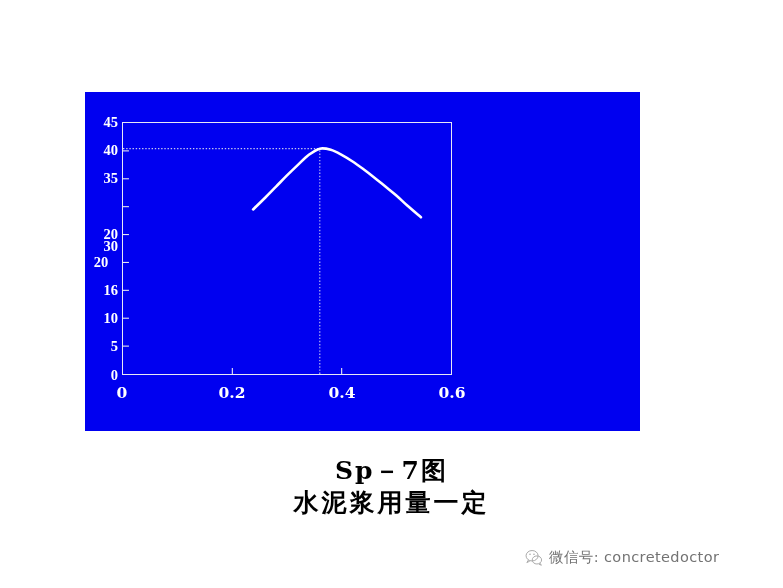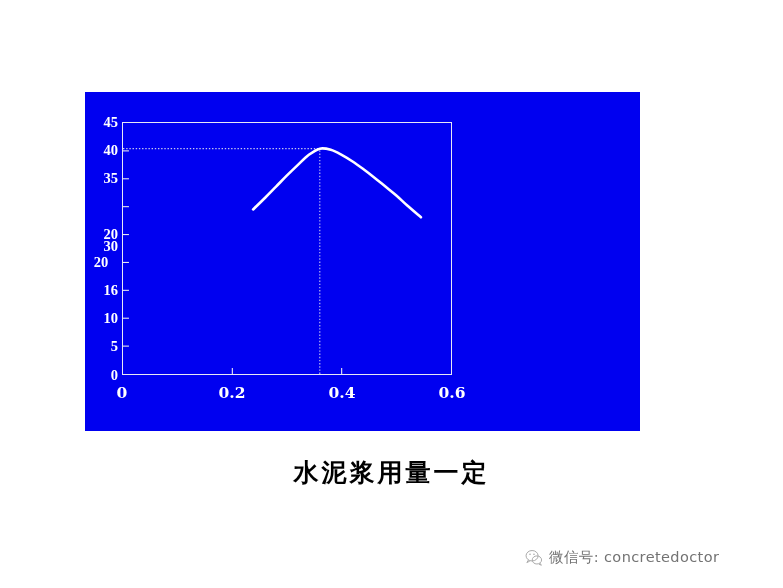--- a/index.html
+++ b/index.html
@@ -195,20 +195,21 @@
 
         <line id="guide-h" stroke-dasharray="1.4 1.8" stroke-width="1.1" x1="0" x2="198" y1="25.862222222222215" y2="25.862222222222215" stroke="#c8c8f0"></line>
         <line id="guide-v" stroke-dasharray="1.4 1.8" stroke-width="1.1" x1="198" x2="198" y1="253" y2="25.862222222222215" stroke="#c8c8f0"></line>
 
         <path id="series-path" fill="none" stroke-width="2.6" stroke-linecap="round" stroke-linejoin="round" d="M 130.90 87.14 C 132.92 85.18, 139.15 79.18, 143.00 75.34 C 146.85 71.50, 150.33 67.84, 154.00 64.09 C 157.67 60.35, 161.33 56.50, 165.00 52.85 C 168.67 49.19, 172.33 45.63, 176.00 42.17 C 179.67 38.70, 183.33 34.76, 187.00 32.05 C 190.67 29.33, 194.33 26.71, 198.00 25.86 C 201.67 25.02, 205.33 25.96, 209.00 26.99 C 212.67 28.02, 216.33 30.08, 220.00 32.05 C 223.67 34.01, 227.33 36.36, 231.00 38.79 C 234.67 41.23, 238.33 43.95, 242.00 46.66 C 245.67 49.38, 249.33 52.19, 253.00 55.10 C 256.67 58.00, 260.33 61.09, 264.00 64.09 C 267.67 67.09, 271.33 69.90, 275.00 73.09 C 278.67 76.27, 281.88 79.55, 286.00 83.21 C 290.13 86.86, 297.46 93.05, 299.75 95.02" stroke="#ffffff"></path>
       </svg>
     </div>
   </div>
 
   <div id="caption">
+    <div id="caption-line1">Sp－7图</div>
     <div id="caption-line2">水泥浆用量一定</div>
   </div>
 
   <div id="watermark">
     <svg id="wechat-icon" viewBox="0 0 24 24">
       <g fill="none" stroke="#a8a8a8" stroke-width="1.25">
         <ellipse cx="10.2" cy="9.8" rx="7.6" ry="6.6"></ellipse>
         <path d="M5.6 15.2 L3.6 18.4 L7.3 16.6"></path>
         <ellipse cx="16.3" cy="15.1" rx="5.9" ry="5.1"></ellipse>
         <path d="M20.3 19.2 L21.9 21.8 L18.9 20.4"></path>

